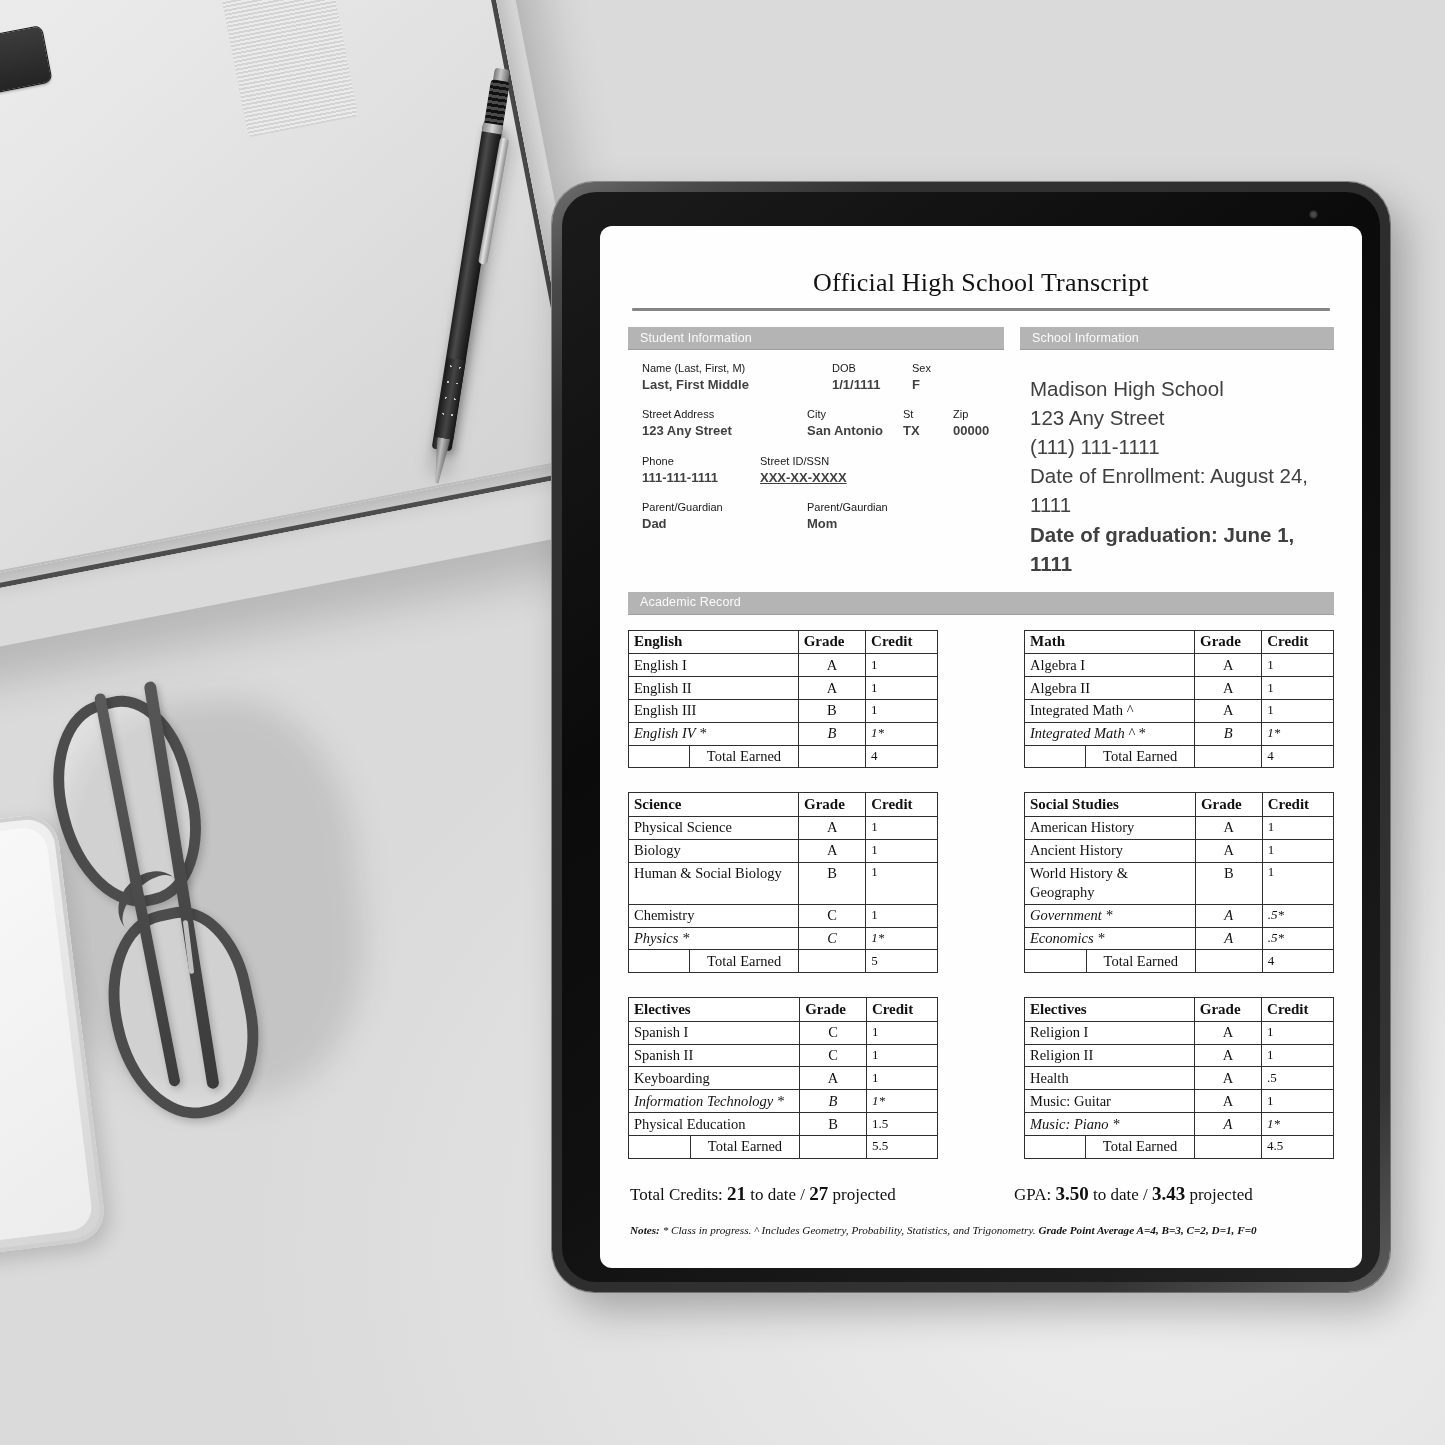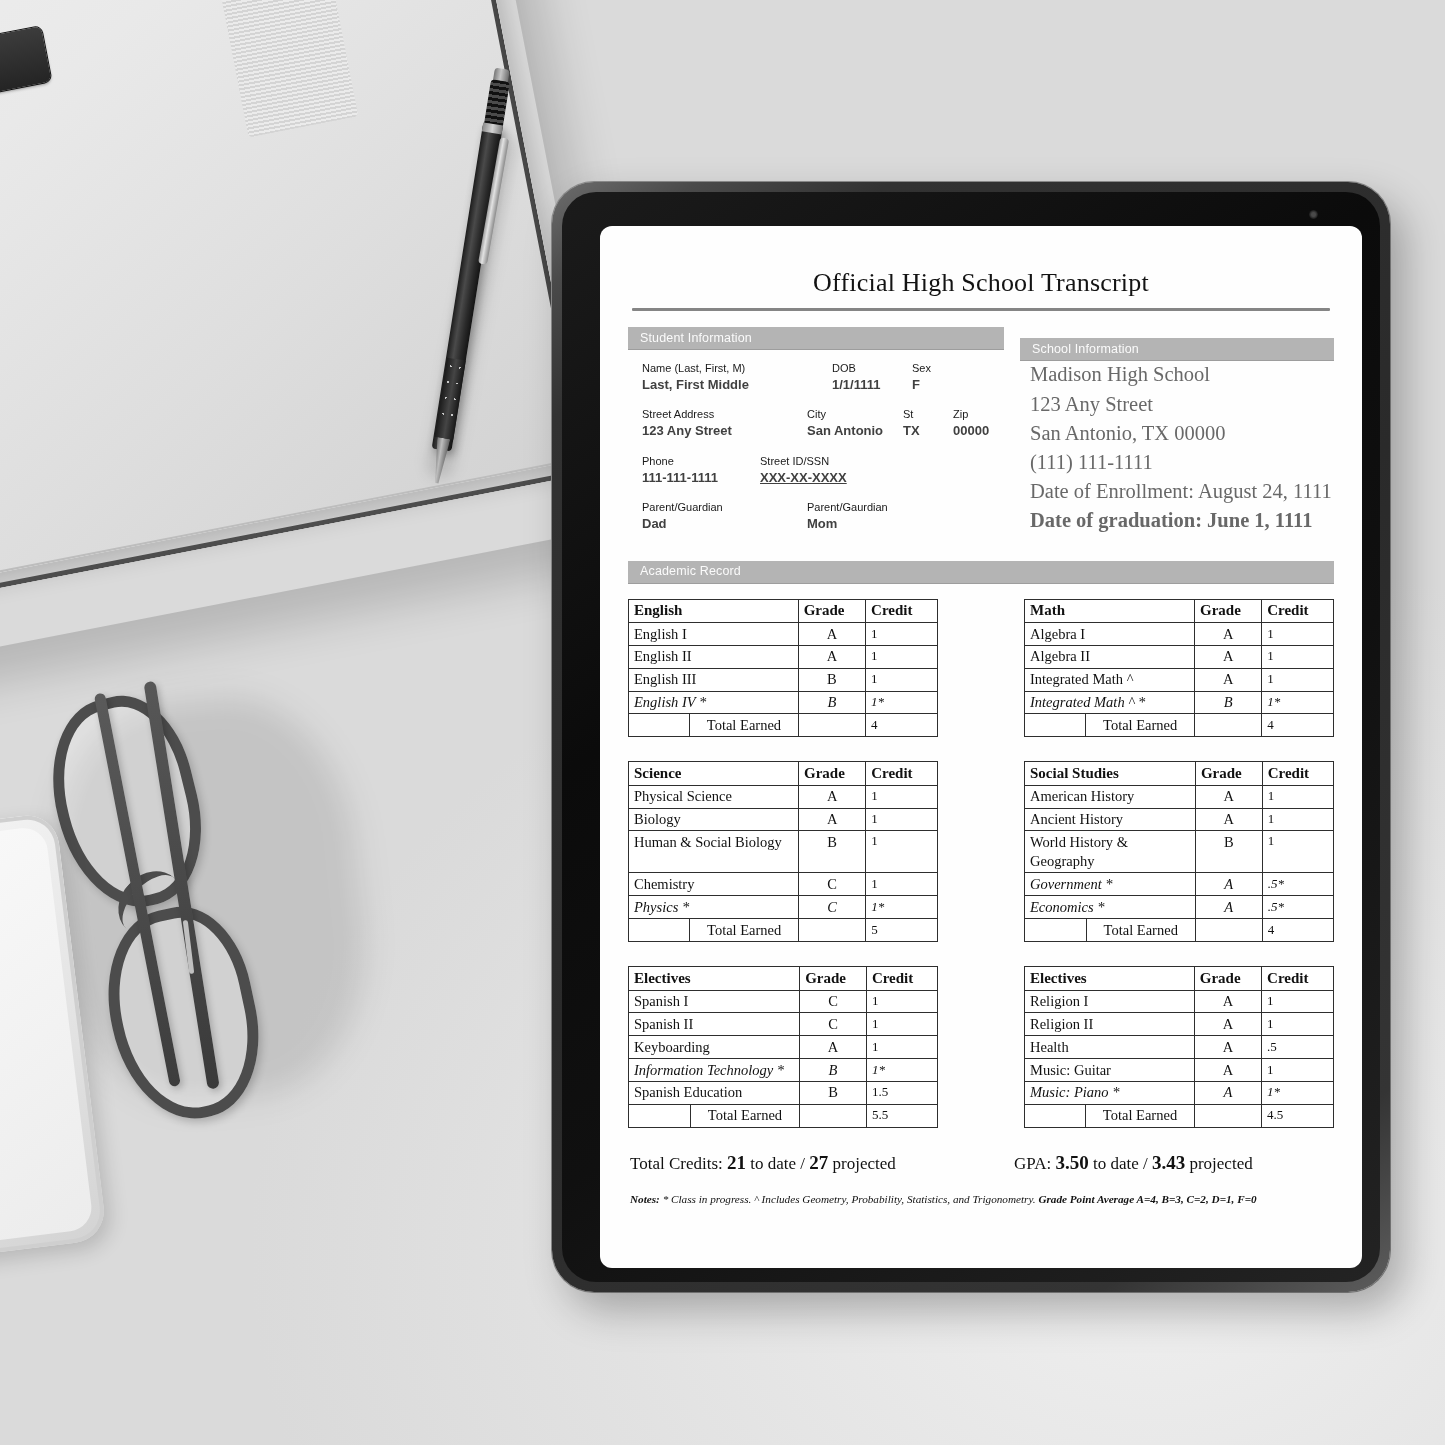--- a/index.html
+++ b/index.html
@@ -108,37 +108,37 @@
     background:#fefefe;border-radius:12px;overflow:hidden;
     box-shadow:0 0 16px rgba(255,255,255,.06) inset;}
 
   
   .doc{position:absolute;left:0;top:0;width:762px;height:1042px;padding:26px 28px 0 28px;
     box-sizing:border-box;color:#111;}
   .doc-title{text-align:center;font-family:"Liberation Serif",serif;font-size:26px;
     letter-spacing:.2px;margin:16px 0 10px 0;color:#131313;}
   .blue-rule{height:3px;background:#4a90cd;margin:0 4px 16px 4px;border-radius:1px;}
 
-  .info-row{display:flex;gap:16px;align-items:center;}
+  .info-row{display:flex;gap:16px;align-items:flex-start;}
   .col-left{width:376px;}
   .col-right{flex:1;}
 
   .sec-bar{background:#b4b4b4;color:#fbfbfb;font-size:12.5px;padding:3.5px 0 4.5px 12px;
     letter-spacing:.15px;box-shadow:0 1px 0 #9d9d9d;}
   .sec-bar.full{margin:0 0 16px 0;}
 
   .student-block{padding:12px 0 0 14px;font-size:11.5px;}
   .s-line{display:flex;margin-bottom:14px;}
   .s-field{display:flex;flex-direction:column;}
   .s-lab{font-size:11px;color:#1a1a1a;line-height:1.35;}
   .s-val{font-size:13px;font-weight:bold;color:#be185d;line-height:1.35;}
   .s-val.ul{text-decoration:underline;}
 
-  .school-block{font-family:Liberation Serif, serif;padding:0 0 0 10px;font-size:20.5px;
-    line-height:1.42;color:#ef4444;}
+  .school-block{font-family:Liberation Sans, sans-serif;padding:25px 0 0 10px;font-size:20.5px;
+    line-height:1.42;color:#404040;}
   .school-block .bold{font-weight:bold;}
 
   .grid2{display:flex;gap:86px;margin-bottom:24px;justify-content:flex-end;}
   table.course{border-collapse:collapse;width:332px;font-family:"Liberation Serif",serif;
     font-size:14.5px;background:#fff;}
   table.course th,table.course td{border:1px solid #2e2e2e;padding:1.5px 5px;line-height:1.3;color:#111;}
   table.course th{text-align:left;font-weight:bold;font-size:15px;}
   th.c-name{width:196px;}
   th.c-grade,td.c-grade{width:62px;text-align:center;}
   th.c-credit,td.c-credit{width:68px;text-align:left;padding-left:7px;font-size:13px;}
@@ -269,21 +269,20 @@
                 </div>
 
               </div>
             </div>
 
             <div class="col-right">
               <div class="sec-bar">School Information</div>
               <div class="school-block">
                 <div>Madison High School</div>
                 <div>123 Any Street</div>
-                <div>San Antonio, TX 00000</div>
                 <div>(111) 111-1111</div>
                 <div>Date of Enrollment: August 24, 1111</div>
                 <div class="bold">Date of graduation: June 1, 1111</div>
               </div>
             </div>
           </div>
 
           <div class="sec-bar full" style="margin-top:14px">Academic Record</div>
 
           <div class="grid2">
@@ -496,21 +495,21 @@
                     <td class="c-name">Keyboarding</td>
                     <td class="c-grade">A</td>
                     <td class="c-credit">1</td>
                   </tr>
                   <tr class="ip">
                     <td class="c-name">Information Technology *</td>
                     <td class="c-grade">B</td>
                     <td class="c-credit">1*</td>
                   </tr>
                   <tr>
-                    <td class="c-name">Spanish Education</td>
+                    <td class="c-name">Physical Education</td>
                     <td class="c-grade">B</td>
                     <td class="c-credit">1.5</td>
                   </tr>
                   <tr>
                     <td class="c-name" style="padding:0">
                       <table style="border-collapse:collapse;width:100%;border:0">
                         <tbody>
                           <tr>
                             <td style="border:0;border-right:1px solid #2e2e2e;width:36%">&nbsp;</td>
                             <td style="border:0;text-align:center">Total Earned</td>

